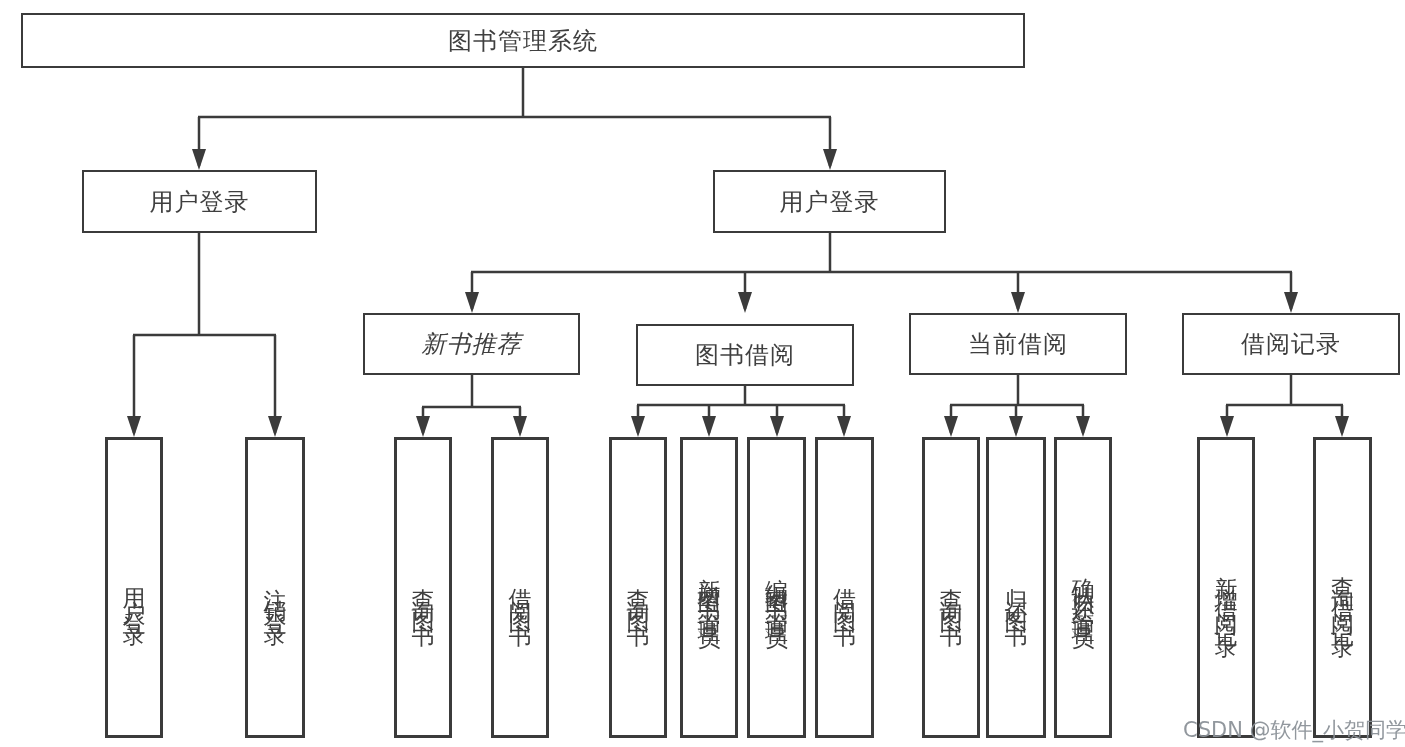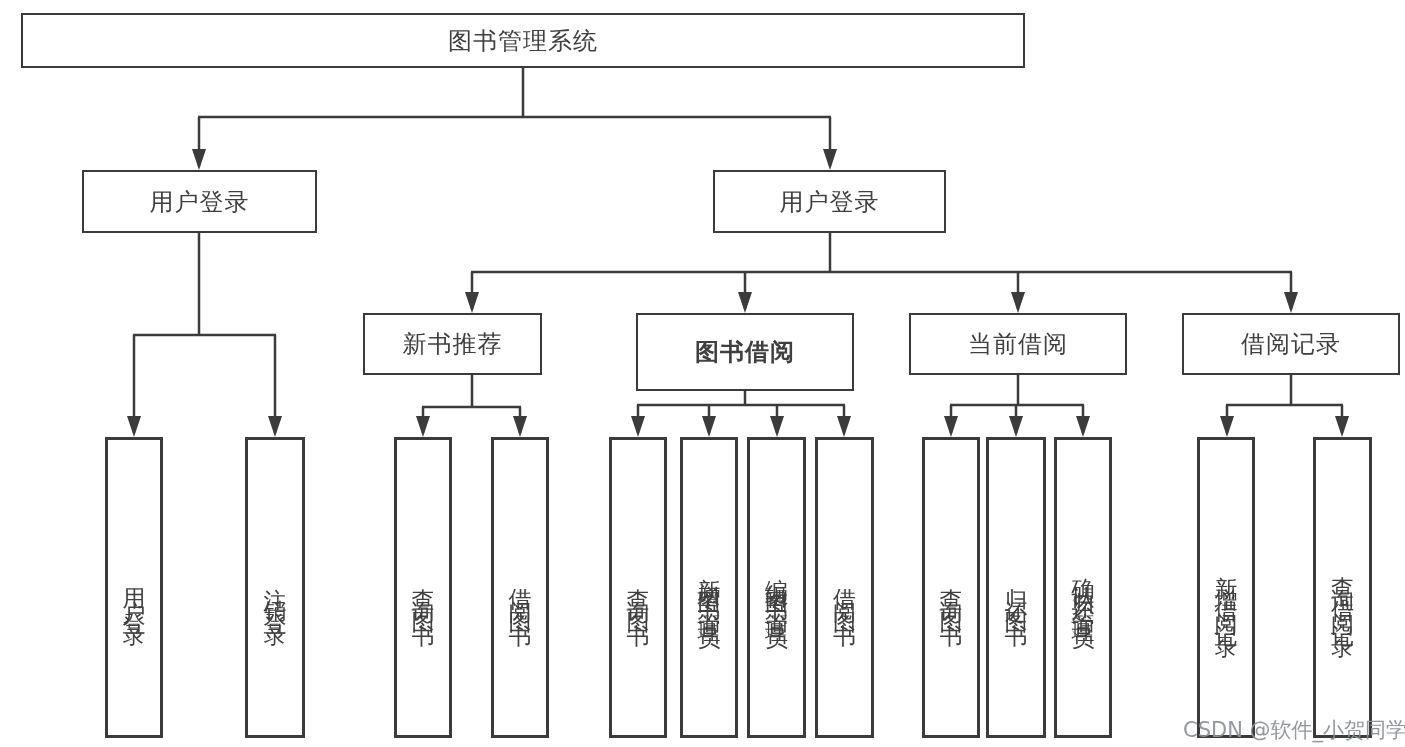--- a/index.html
+++ b/index.html
@@ -101,24 +101,24 @@
     <span class="h-label">图书管理系统</span>
   </div>
 
   <div class="box" style="left:82px;top:170px;width:235px;height:63px;">
     <span class="h-label">用户登录</span>
   </div>
   <div class="box" style="left:713px;top:170px;width:233px;height:63px;">
     <span class="h-label">用户登录</span>
   </div>
 
-  <div class="box" style="left:363px;top:313px;width:179px;height:62px;">
+  <div class="box" style="left:363px;top:313px;width:217px;height:62px;font-style:italic;">
     <span class="h-label">新书推荐</span>
   </div>
-  <div class="box" style="left:636px;top:313px;width:218px;height:78px;font-weight:bold;">
+  <div class="box" style="left:636px;top:324px;width:218px;height:62px;">
     <span class="h-label">图书借阅</span>
   </div>
   <div class="box" style="left:909px;top:313px;width:218px;height:62px;">
     <span class="h-label">当前借阅</span>
   </div>
   <div class="box" style="left:1182px;top:313px;width:218px;height:62px;">
     <span class="h-label">借阅记录</span>
   </div>
 
   <div class="box v-box" style="left:105px;top:437px;width:58px;height:301px;">

